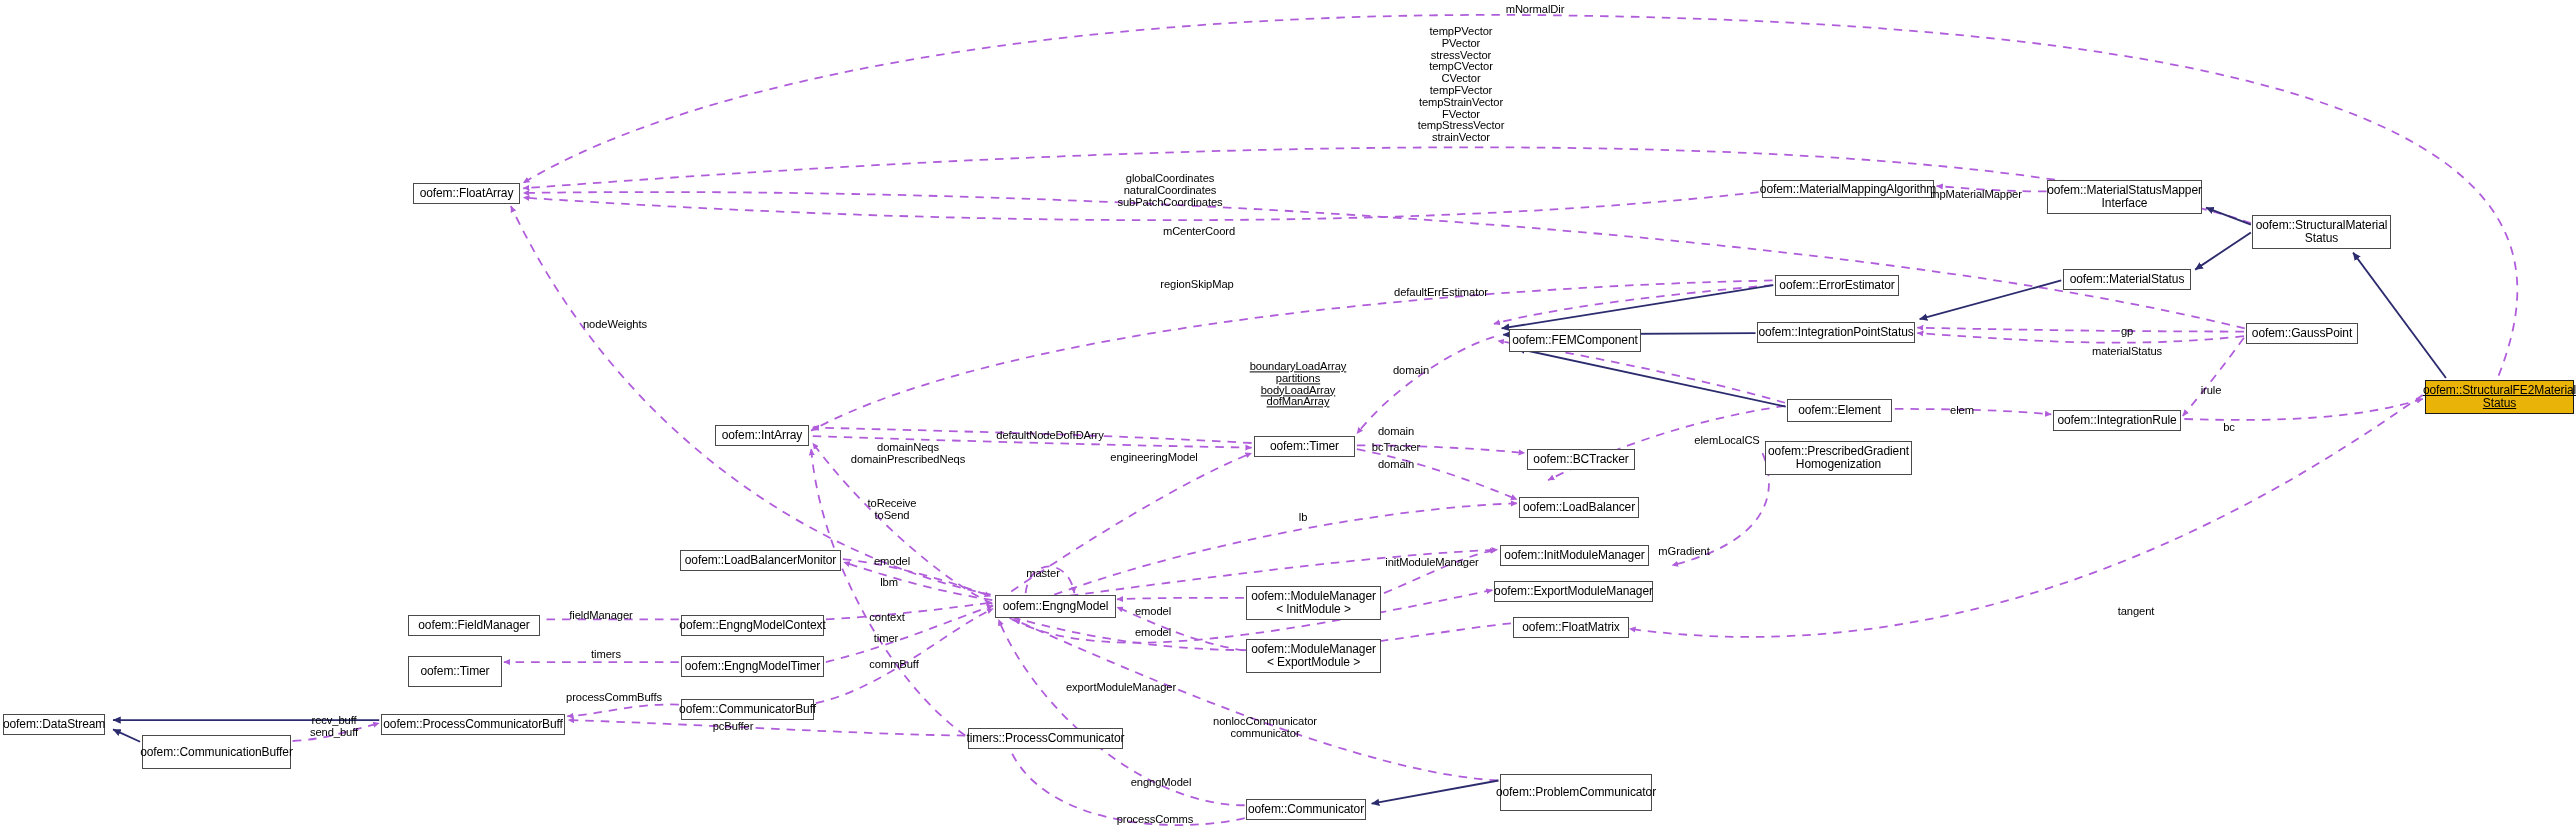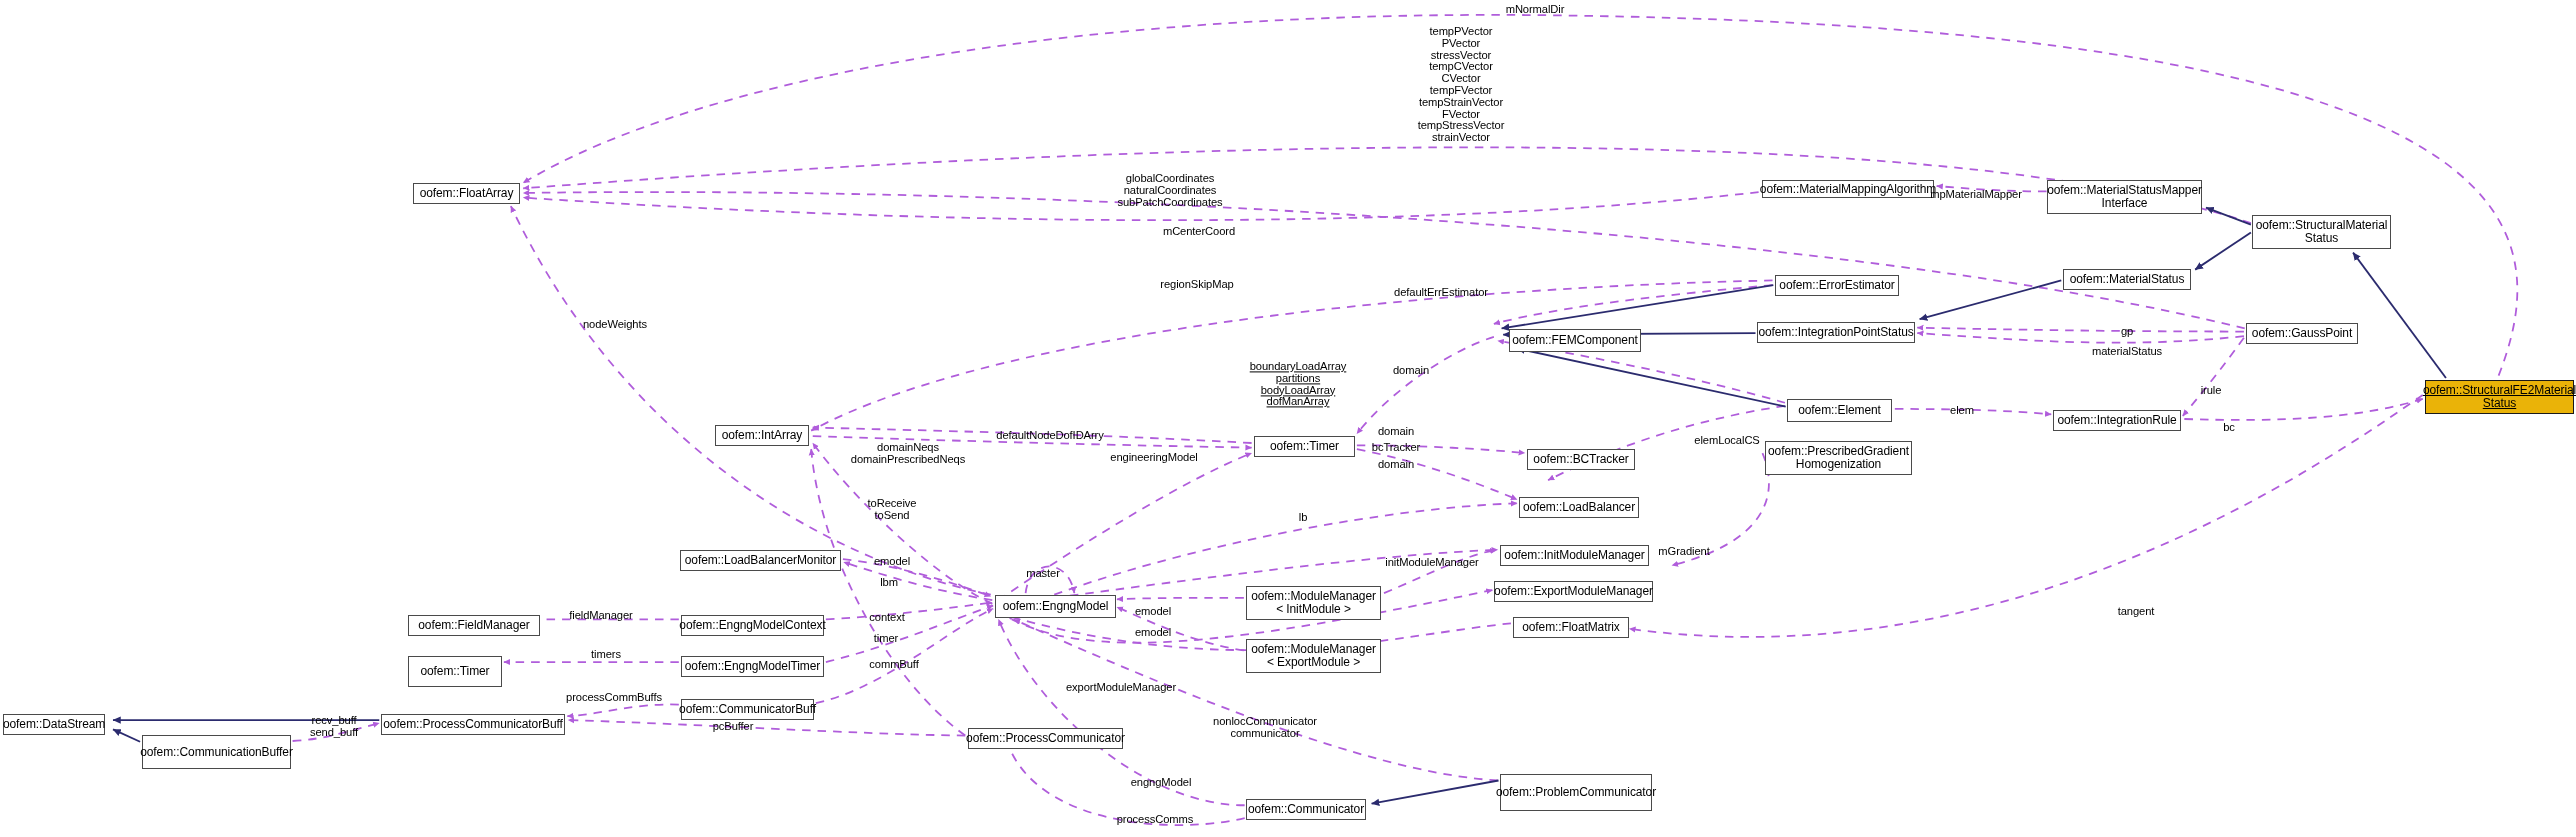--- a/index.html
+++ b/index.html
@@ -196,21 +196,21 @@
       <div class="node" style="left: 680px; top: 550px; width: 161px; height: 21px;">oofem::LoadBalancerMonitor</div>
       <div class="node" style="left: 408px; top: 615px; width: 132px; height: 21px;">oofem::FieldManager</div>
       <div class="node" style="left: 681px; top: 615px; width: 143px; height: 21px;">oofem::EngngModelContext</div>
       <div class="node" style="left: 408px; top: 656px; width: 94px; height: 31px;">oofem::Timer</div>
       <div class="node" style="left: 681px; top: 656px; width: 143px; height: 21px;">oofem::EngngModelTimer</div>
       <div class="node" style="left: 681px; top: 699px; width: 133px; height: 21px;">oofem::CommunicatorBuff</div>
       <div class="node" style="left: 3.1px; top: 714px; width: 102px; height: 21px;">oofem::DataStream</div>
       <div class="node" style="left: 381px; top: 714px; width: 184px; height: 21px;">oofem::ProcessCommunicatorBuff</div>
       <div class="node" style="left: 142px; top: 735px; width: 149px; height: 34px;">oofem::CommunicationBuffer</div>
       <div class="node" style="left: 995px; top: 595px; width: 121px; height: 23px;">oofem::EngngModel</div>
-      <div class="node" style="left: 968px; top: 728px; width: 155px; height: 21px;">oofem::ProcessCommunicator</div>
+      <div class="node" style="left: 968px; top: 728px; width: 155px; height: 21px;">timers::ProcessCommunicator</div>
       <div class="node" style="left: 1246px; top: 799px; width: 120px; height: 21px;">oofem::Communicator</div>
       <div class="node" style="left: 1500px; top: 774px; width: 152px; height: 37px;">oofem::ProblemCommunicator</div>
       <div class="node" style="left: 1254px; top: 436px; width: 101px; height: 21px;">oofem::Timer</div>
       <div class="node" style="left: 1527px; top: 449px; width: 108px; height: 21px;">oofem::BCTracker</div>
       <div class="node" style="left: 1519px; top: 497px; width: 120px; height: 21px;">oofem::LoadBalancer</div>
       <div class="node" style="left: 1500px; top: 545px; width: 149px; height: 21px;">oofem::InitModuleManager</div>
       <div class="node" style="left: 1494px; top: 581px; width: 159px; height: 21px;">oofem::ExportModuleManager</div>
       <div class="node" style="left: 1513px; top: 617px; width: 116px; height: 21px;">oofem::FloatMatrix</div>
       <div class="node" style="left: 1246px; top: 586px; width: 135px; height: 34px;">oofem::ModuleManager
 &lt; InitModule &gt;</div>

